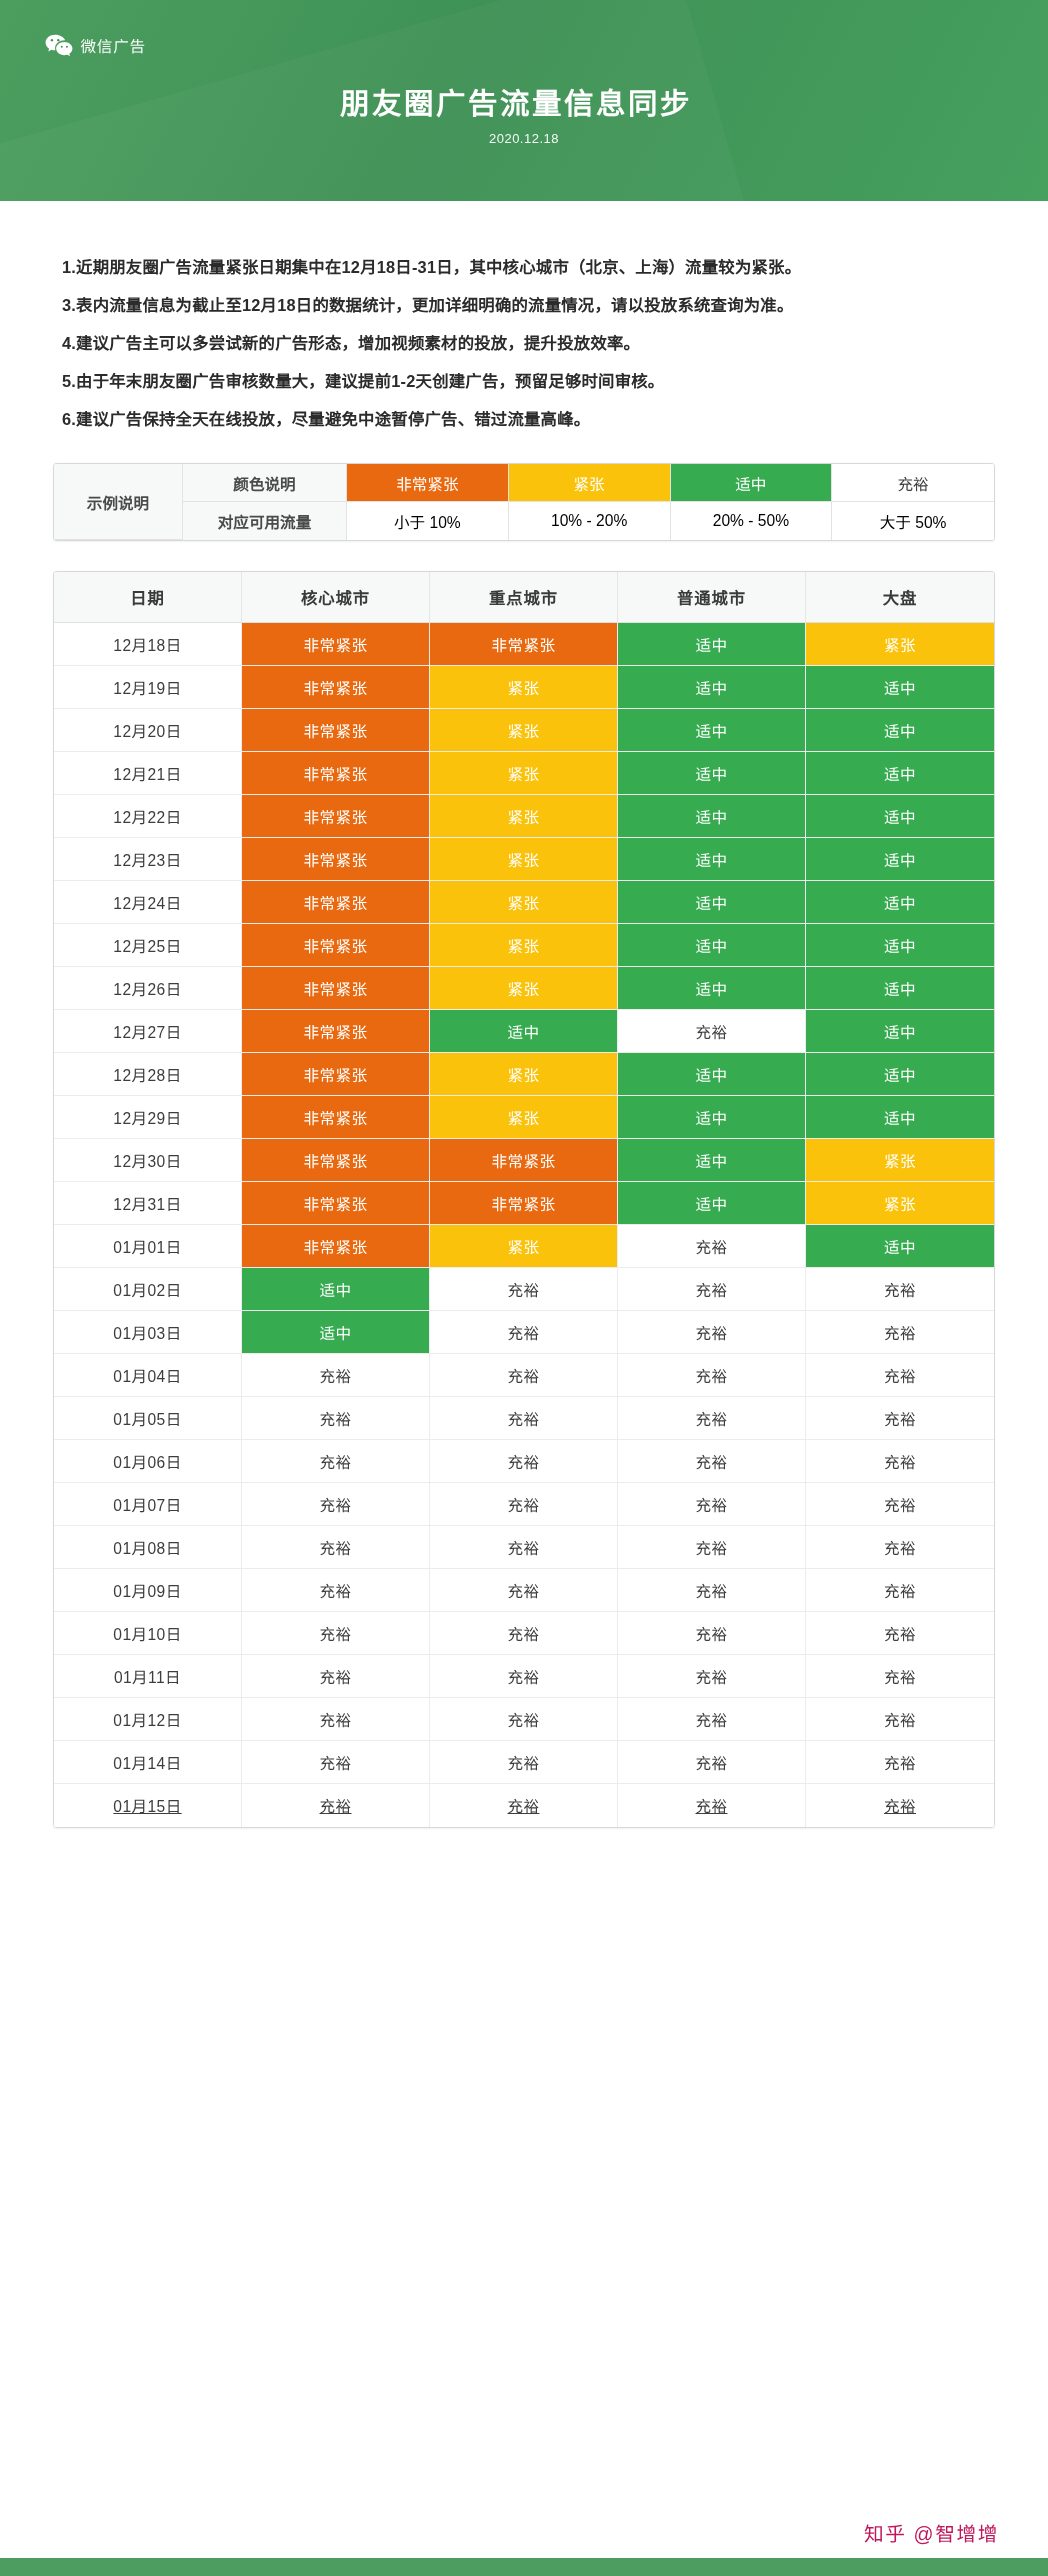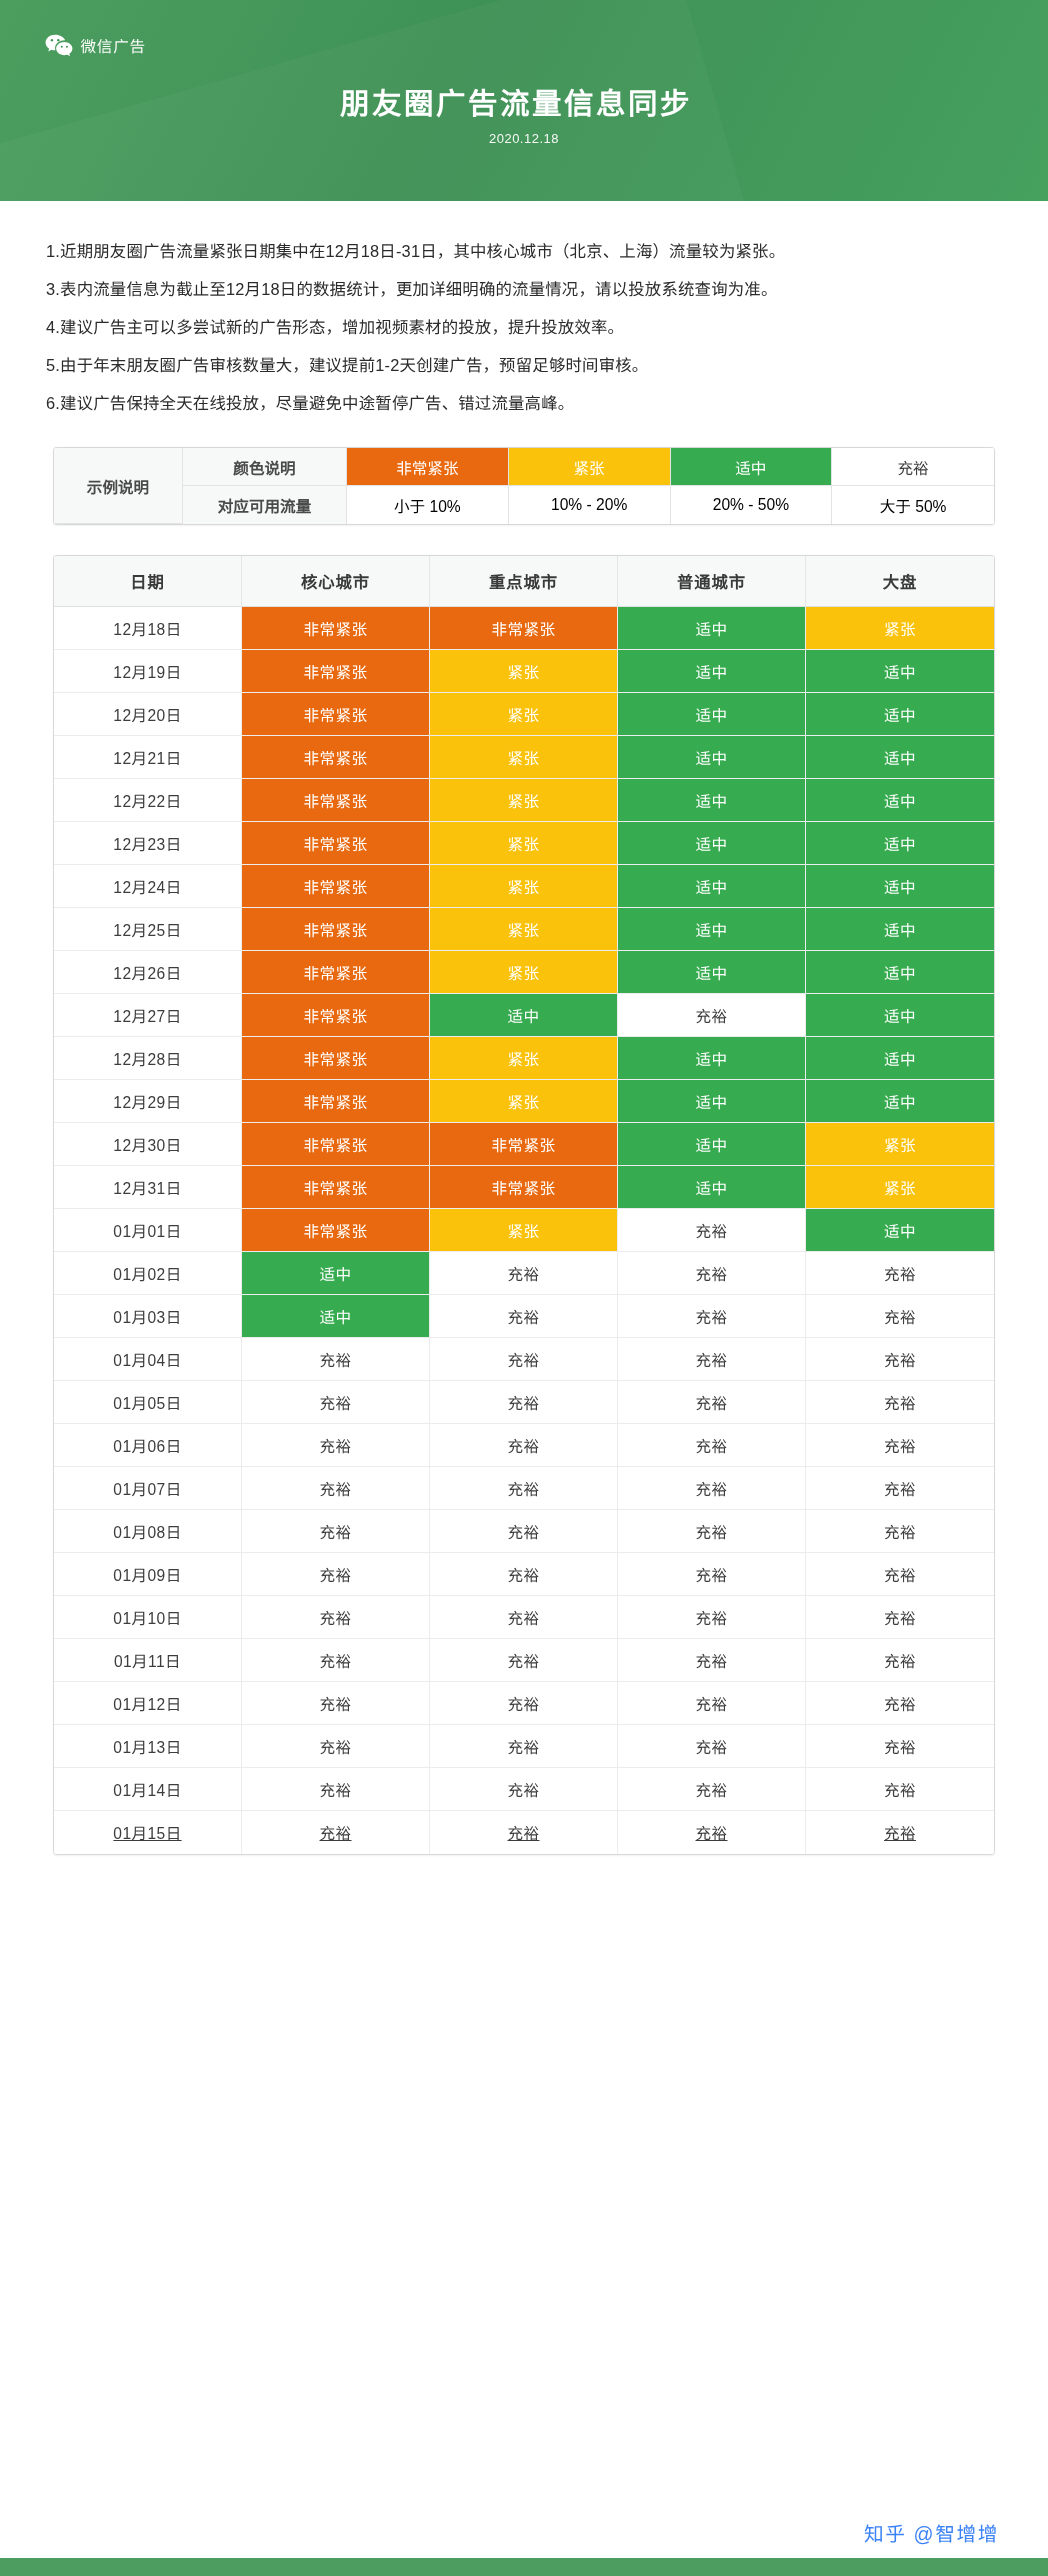--- a/index.html
+++ b/index.html
@@ -89,22 +89,23 @@
     z-index: 2;
   }
 
   
   .content {
     padding: 36px 46px 0 46px;
     flex: 1 1 auto;
   }
   .notes {
     list-style: none;
-    margin: 0;
+    margin: 16px;
     padding: 0;
+    font-weight: bold;
   }
   .note-item {
     font-size: 16.4px;
     line-height: 1.82;
     color: #2b2b2b;
     margin: 0 0 8.2px 0;
     letter-spacing: 0.2px;
     word-break: break-all;
   }
 
@@ -204,21 +205,21 @@
   
   .lg-vt { background: #e8690f; color: #ffffff; }
   .lg-t  { background: #fbc20b; color: #ffffff; }
   .lg-m  { background: #37ab50; color: #ffffff; }
   .lg-a  { background: #ffffff; color: #3d3d3d; }
 
   
   .watermark {
     text-align: right;
     padding: 0 49px 11.5px 0;
-    color: #3b82f6;
+    color: #be185d;
     font-size: 19.7px;
     letter-spacing: 1.6px;
     user-select: none;
   }
   .footer-bar {
     height: 18px;
     width: 100%;
     background: #4d9c60;
     flex: 0 0 auto;
   }
@@ -473,27 +474,20 @@
               <td class="s-a">充裕</td>
             </tr>
             <tr>
               <td class="date-cell">01月12日</td>
               <td class="s-a">充裕</td>
               <td class="s-a">充裕</td>
               <td class="s-a">充裕</td>
               <td class="s-a">充裕</td>
             </tr>
             <tr>
-              <td class="date-cell">01月13日</td>
-              <td class="s-a">充裕</td>
-              <td class="s-a">充裕</td>
-              <td class="s-a">充裕</td>
-              <td class="s-a">充裕</td>
-            </tr>
-            <tr>
               <td class="date-cell">01月14日</td>
               <td class="s-a">充裕</td>
               <td class="s-a">充裕</td>
               <td class="s-a">充裕</td>
               <td class="s-a">充裕</td>
             </tr>
             <tr>
               <td class="date-cell">01月15日</td>
               <td class="s-a">充裕</td>
               <td class="s-a">充裕</td>

